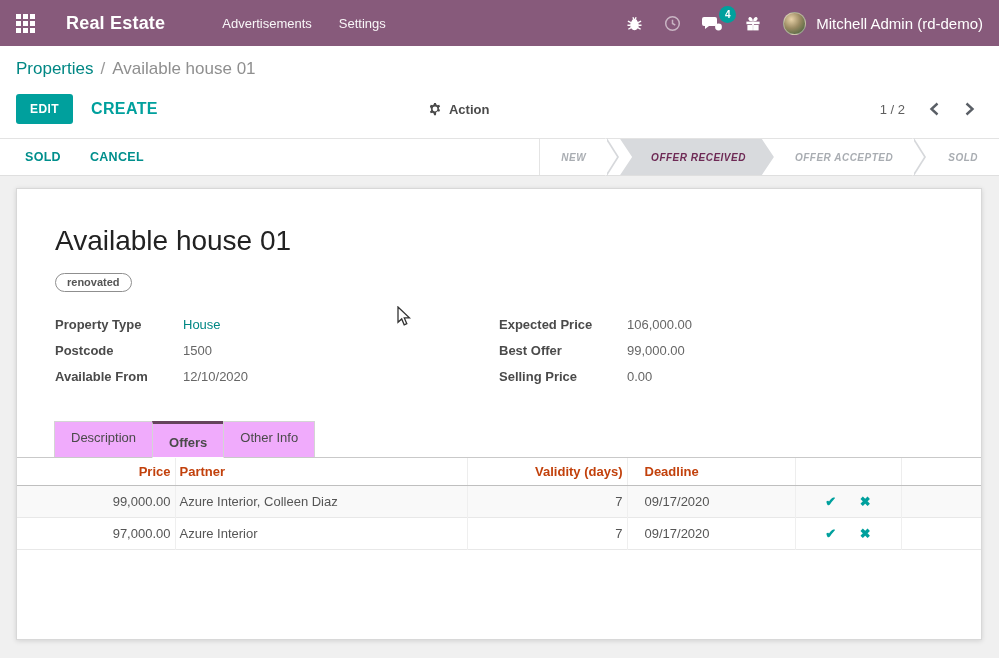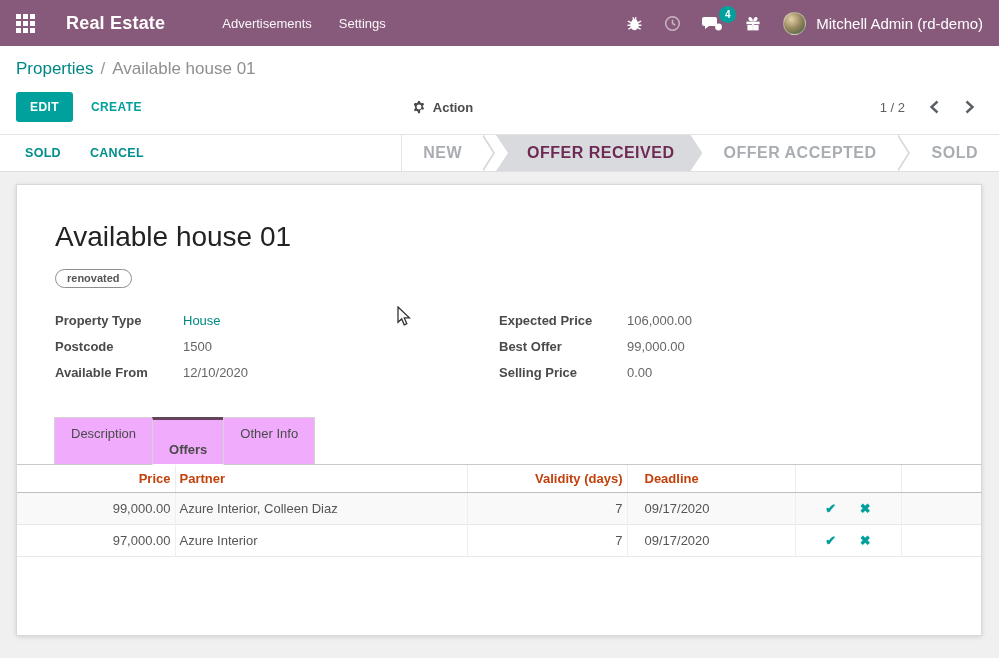--- a/index.html
+++ b/index.html
@@ -47,21 +47,21 @@
   .bc-sep { margin:0 7px; color:#9a9a9a; }
   .bc-current { color:#8f8f8f; }
   .cp-row { display:flex; align-items:center; }
   .btn-edit {
     background:#00a09d; color:#fff; border:none; border-radius:3px;
     font-family:inherit; font-size:12px; font-weight:bold; letter-spacing:.4px;
     padding:8px 14px; cursor:pointer;
   }
   .btn-create {
     background:none; border:none; color:#00a09d; font-family:inherit;
-    font-size:12px; font-weight:bold; letter-spacing:.4px; padding:8px 4px;
+    font-size:16px; font-weight:bold; letter-spacing:.4px; padding:8px 4px;
     margin-left:14px; cursor:pointer;
   }
   .action-menu {
     display:flex; align-items:center; gap:7px; margin-left:266px;
     font-size:13px; font-weight:bold; color:#4b4b4b; cursor:pointer;
   }
   .pager { margin-left:auto; display:flex; align-items:center; padding-right:8px;text-align:center; }
   .pager-count { font-size:13px; color:#5f5f5f; }
   .pager-btn { margin-left:24px; cursor:pointer; display:flex; align-items:center; }
 
@@ -71,22 +71,22 @@
     display:flex; align-items:stretch; justify-content:space-between;
   }
   .left-actions { display:flex; align-items:center; gap:29px; padding-left:25px; }
   .status-btn {
     background:none; border:none; color:#008f8c; font-family:inherit;
     font-size:12.5px; font-weight:bold; letter-spacing:.3px; padding:0; cursor:pointer;
   }
   .statusbar { display:flex; align-items:stretch; border-left:1px solid #e4e4e4; }
   .stage {
     display:flex; align-items:center; padding:0 21px; background:#fff;
-    font-size:16px; font-weight:bold; letter-spacing:.5px; color:#a9adb2;
-    cursor:pointer; white-space:nowrap;
+    font-size:10px; font-weight:bold; letter-spacing:.5px; color:#a9adb2;
+    cursor:pointer; white-space:nowrap;font-style:italic;
   }
   .stage.active {
     background:#d8dadd; color:#6e2a55; padding:0 28px 0 31px;
     clip-path:polygon(0 0, calc(100% - 12px) 0, 100% 50%, calc(100% - 12px) 100%, 0 100%, 12px 50%);
   }
   .sb-sep { position:relative; width:13px; background:#fff; }
   .sb-sep::before, .sb-sep::after {
     content:""; position:absolute; top:50%; transform:translateY(-50%);
     width:0; height:0; border-top:19px solid transparent; border-bottom:19px solid transparent;
   }
@@ -114,21 +114,21 @@
 
   
   .notebook { margin-top:26px; }
   .tabs { display:flex; padding-left:37px; border-bottom:1px solid #c9c9c9; }
   .tab {
     padding:8px 16px 7px; font-size:13px; color:#4a4a4a; background:#f0abfc;
     border:1px solid #d4d4d4; border-bottom:none; cursor:pointer;
   }
   .tab + .tab { margin-left:-1px; }
   .tab.active {
-    border-top:3px solid #65435c; padding-top:22px; font-weight:bold;
+    border-top:3px solid #65435c; padding-top:11px; font-weight:bold;
     margin-bottom:-1px; border-bottom:1px solid #fff;
   }
 
   
   table.offers { width:100%; border-collapse:collapse; table-layout:fixed; font-size:13px; }
   .offers th {
     font-weight:bold; color:#c2410c; padding:6px 4px;
     border-bottom:1px solid #bfbfbf; border-left:1px solid #ededed;
   }
   .offers th:first-child, .offers td:first-child { border-left:none; }

